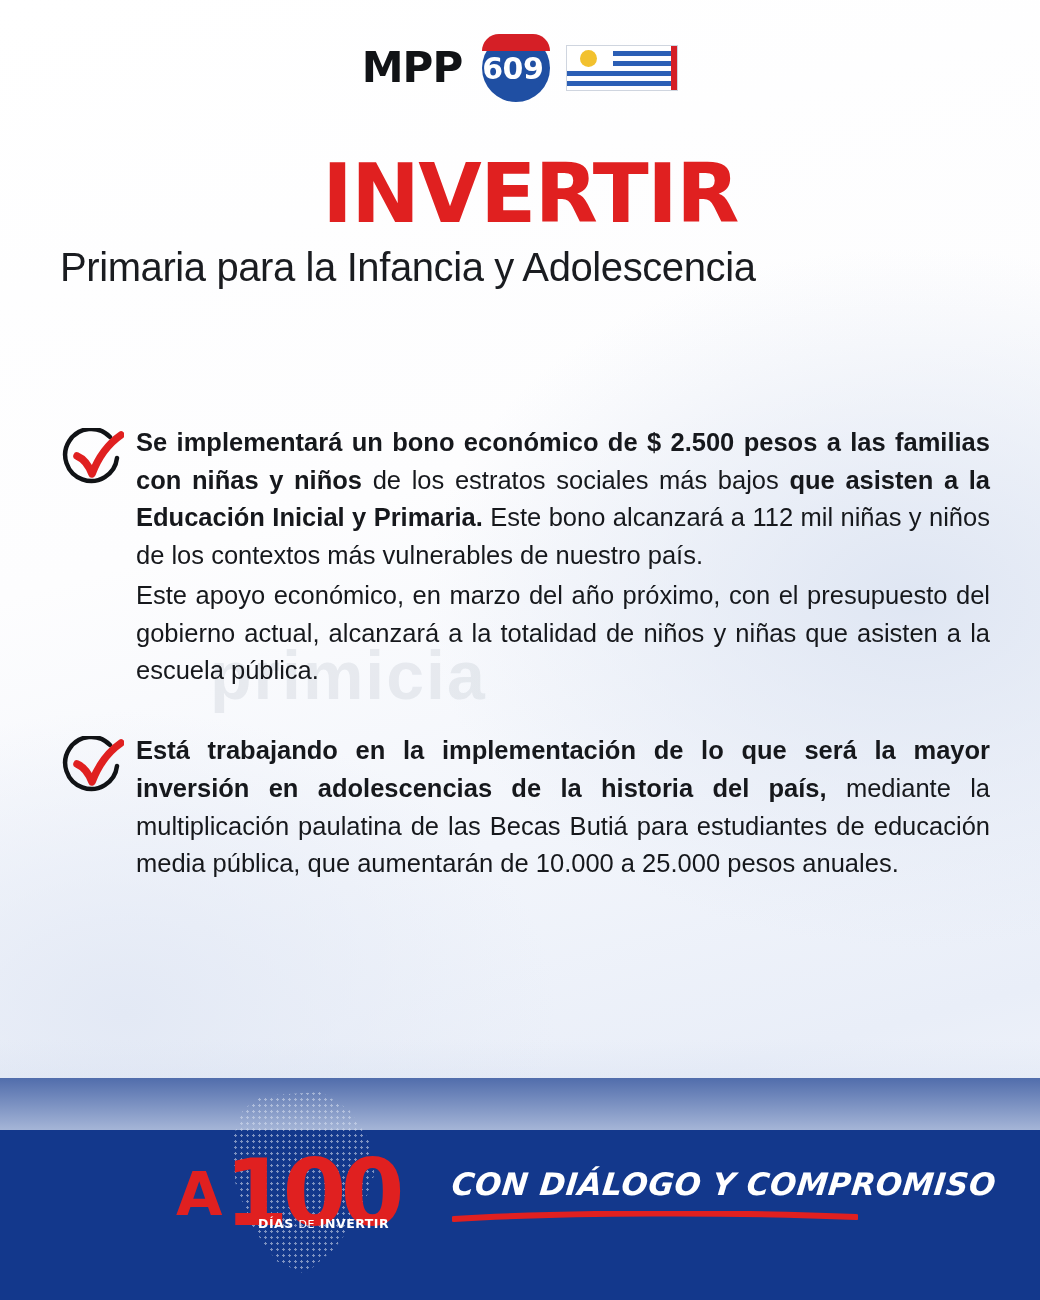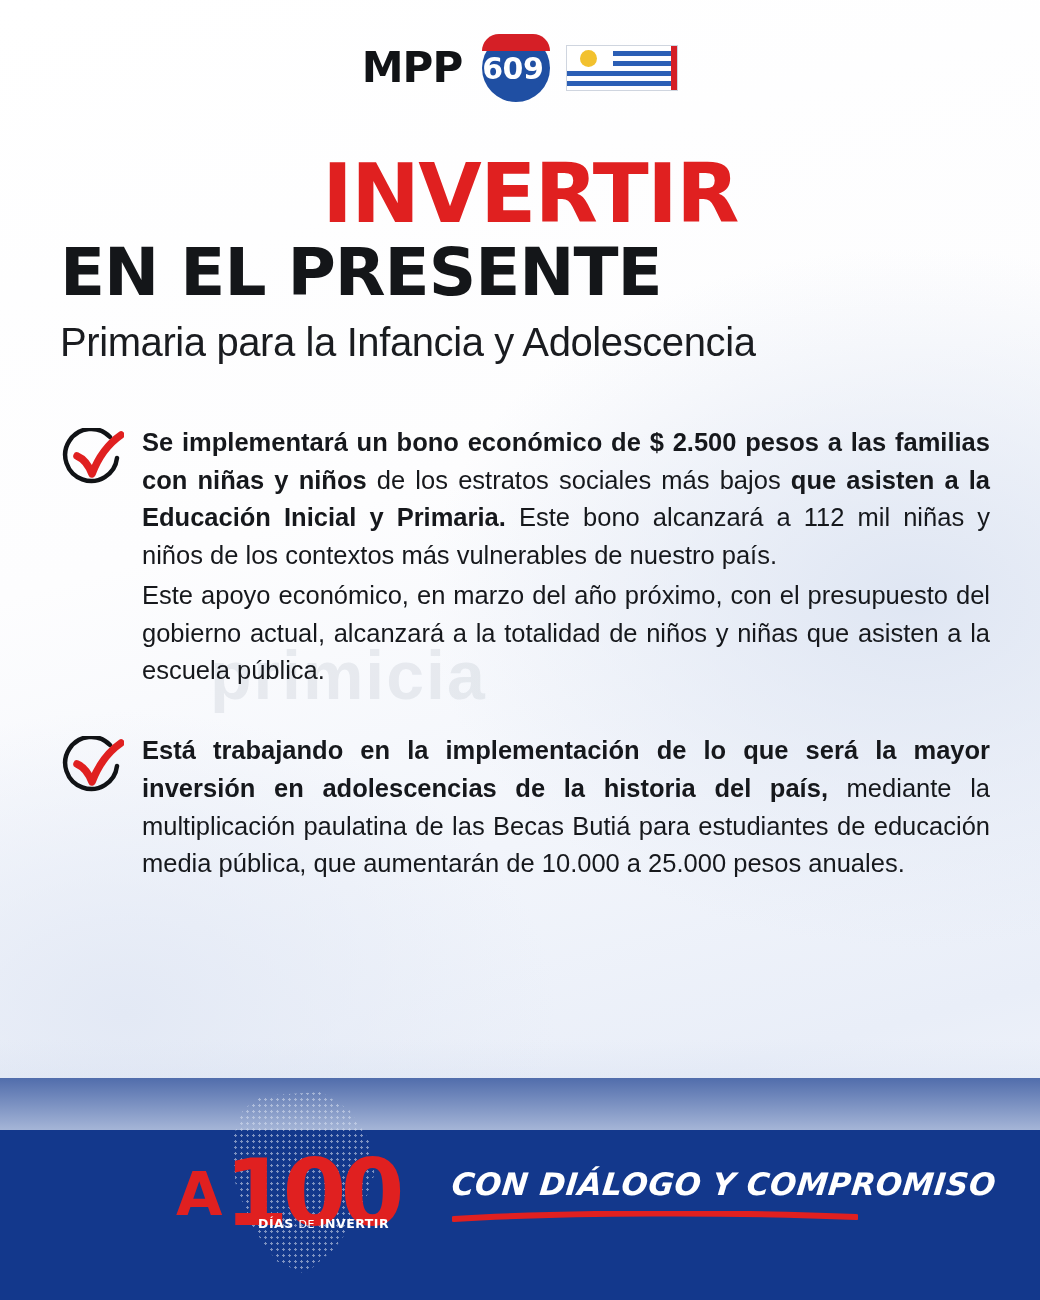--- a/index.html
+++ b/index.html
@@ -171,21 +171,21 @@
   
   .bullets {
     position: absolute;
     top: 424px;
     left: 60px;
     right: 50px;
   }
   .bullet {
     display: flex;
     align-items: flex-start;
-    gap: 18px;
+    gap: 12px;
     margin-bottom: 42px;
   }
   .check-mark {
     flex: 0 0 auto;
     width: 64px;
     height: 60px;
     position: relative;
     margin-top: 4px;
   }
   .bullet-text {
@@ -292,21 +292,20 @@
       <div class="stripe" style="top:25px"></div>
       <div class="stripe" style="top:35px"></div>
       <div class="canton"></div>
       <div class="sun"></div>
       <div class="bar-right"></div>
     </div>
   </div>
 
   <div class="titles">
     <div class="title-main">INVERTIR</div>
-    <div class="title-sub">EN EL PRESENTE</div>
     <div class="title-tagline">Primaria para la Infancia y Adolescencia</div>
   </div>
 
   <div class="watermark">primicia</div>
 
   <div class="bullets" id="bullets">
       <div class="bullet">
         <div class="check-mark">
           <svg viewBox="0 0 64 60" width="64" height="60" style="display:block">
   <path d="M50 9 A26 26 0 1 0 57 30" fill="none" stroke="#111316" stroke-width="4.5" stroke-linecap="round"></path>

